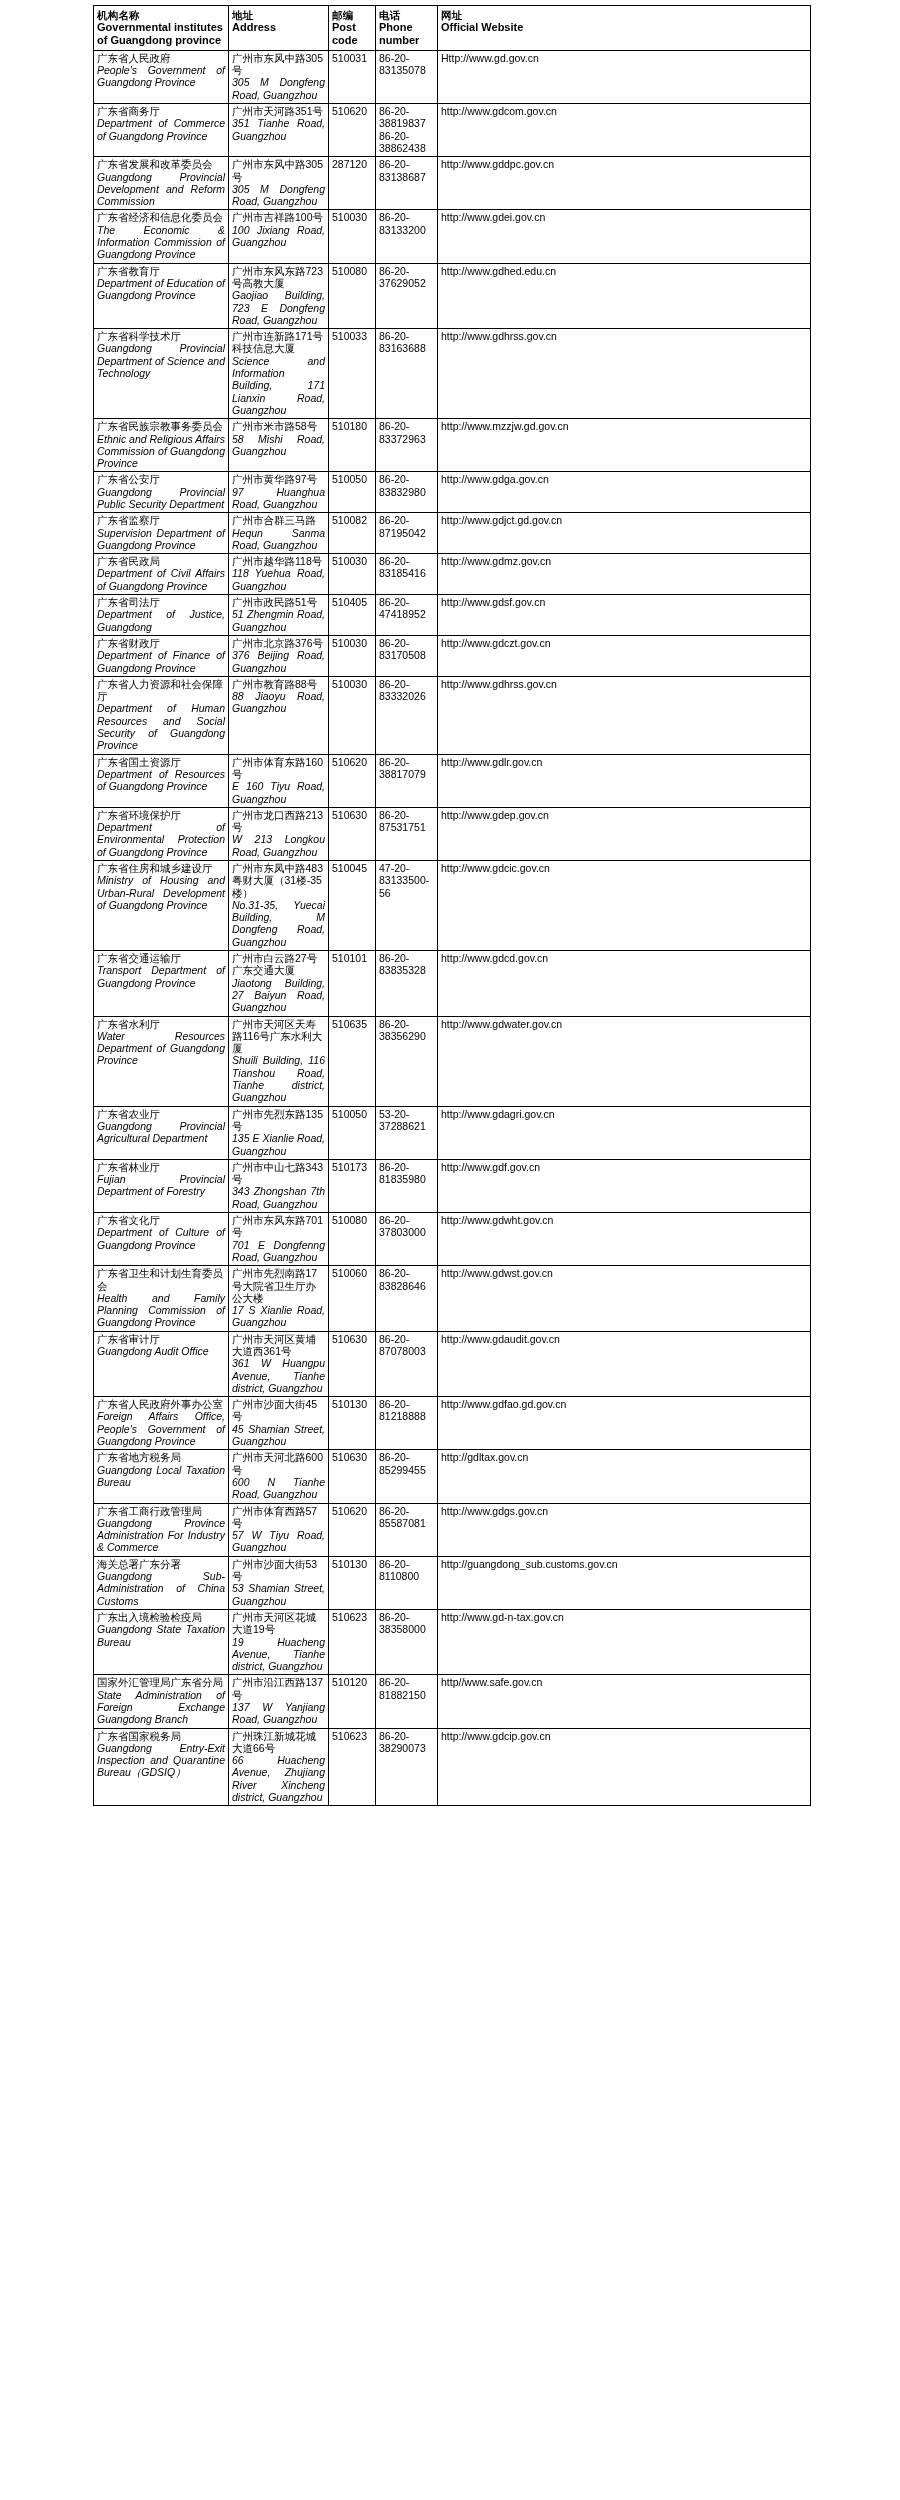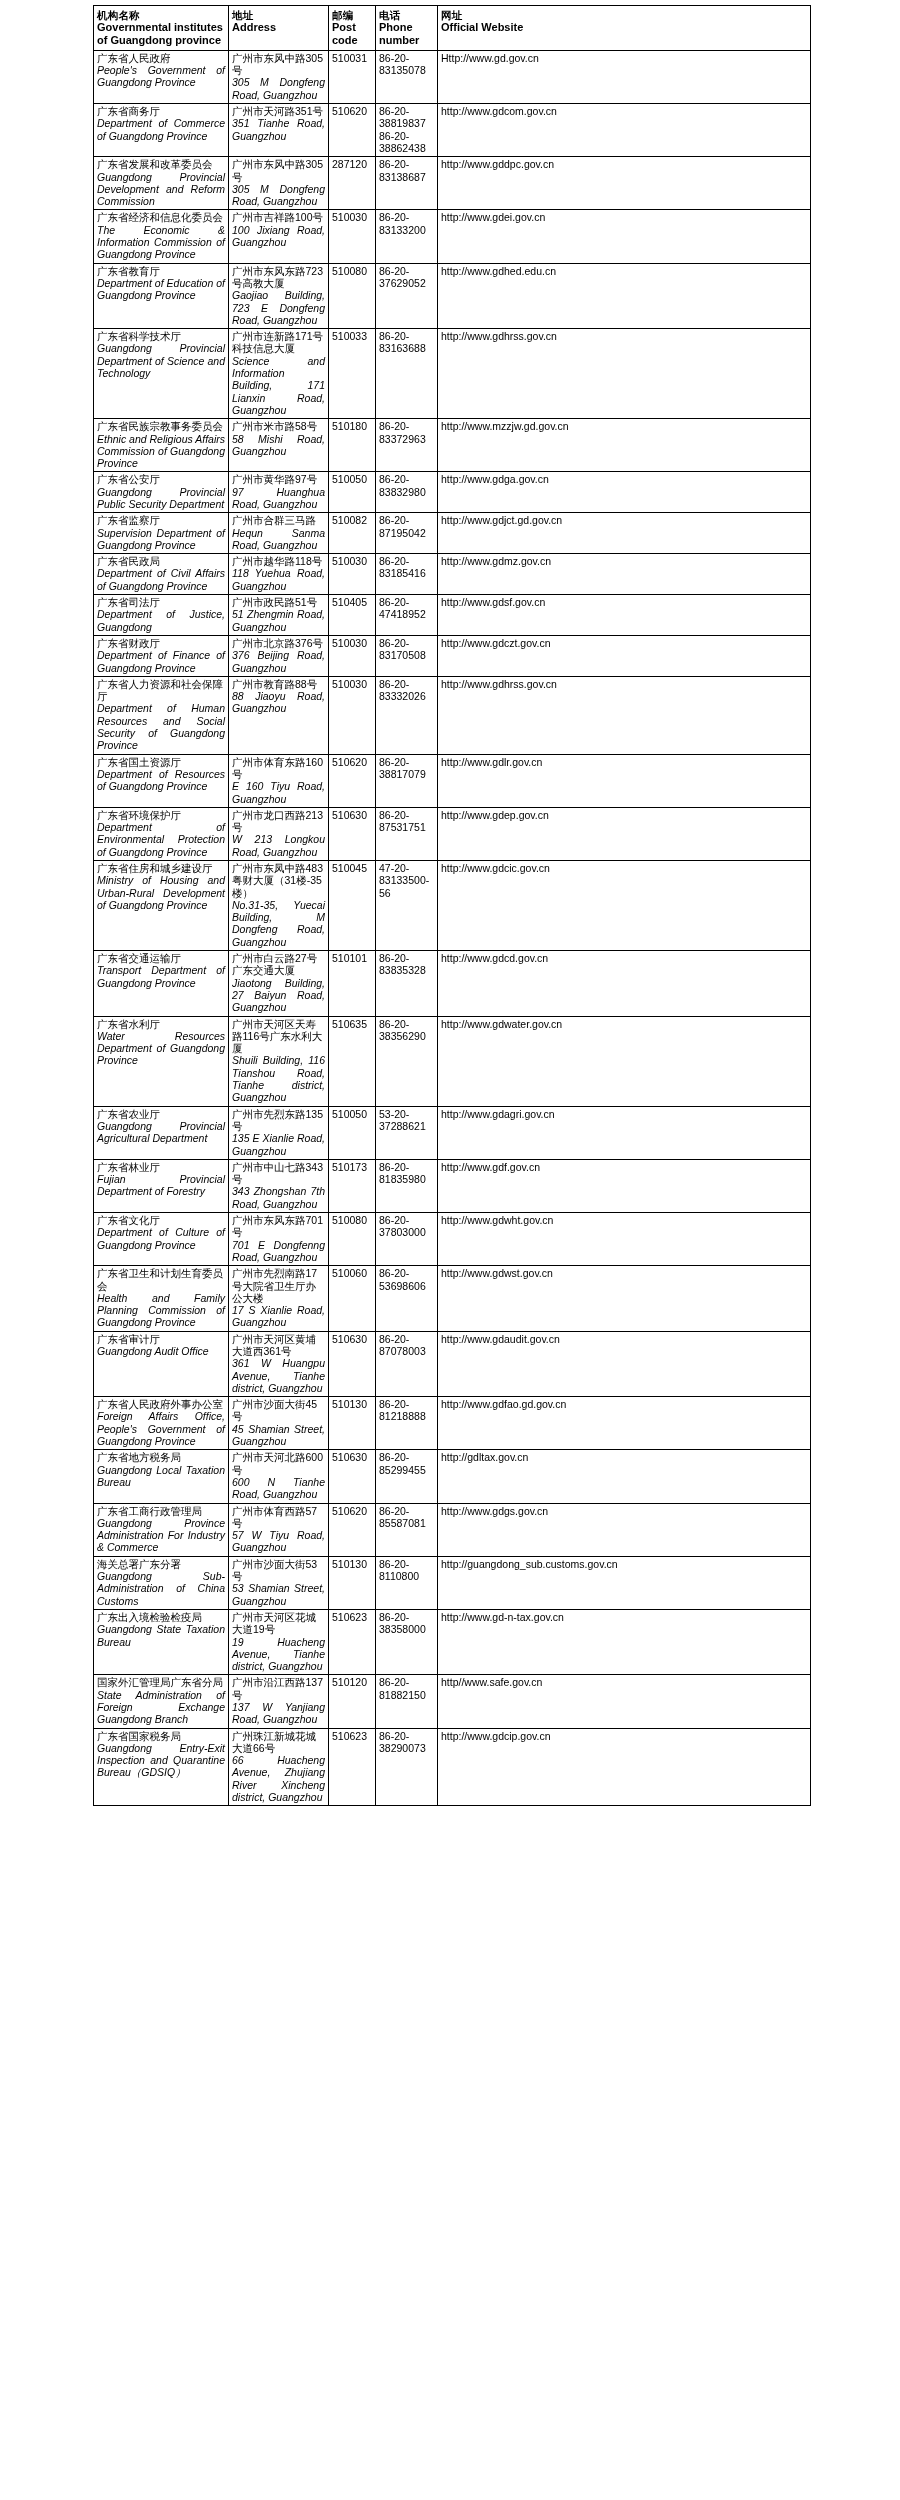--- a/index.html
+++ b/index.html
@@ -516,21 +516,21 @@
             <span class="line">Health and Family Planning Commission of Guangdong Province</span>
           </td>
           <td class="cell-addr">
             <span class="cn">广州市先烈南路17号大院省卫生厅办公大楼</span>
             <span class="line">17 S Xianlie Road, Guangzhou</span>
           </td>
           <td class="cell-post">
             <span class="plain">510060</span>
           </td>
           <td class="cell-phone">
-            <span class="plain">86-20-53698606</span>
+            <span class="plain">86-20-83828646</span>
           </td>
           <td class="cell-site">
             <span class="plain">http://www.gdwst.gov.cn</span>
           </td>
         </tr>
         <tr>
           <td class="cell-name">
             <span class="cn">广东省审计厅</span>
             <span class="line">Guangdong Audit Office</span>
           </td>

